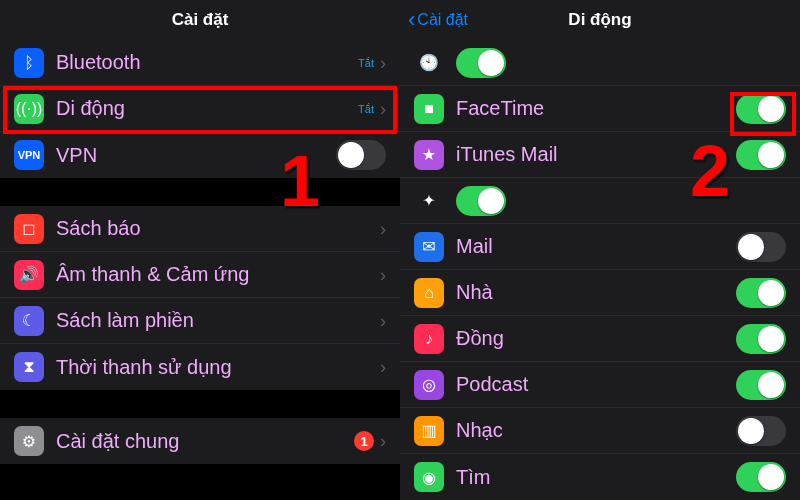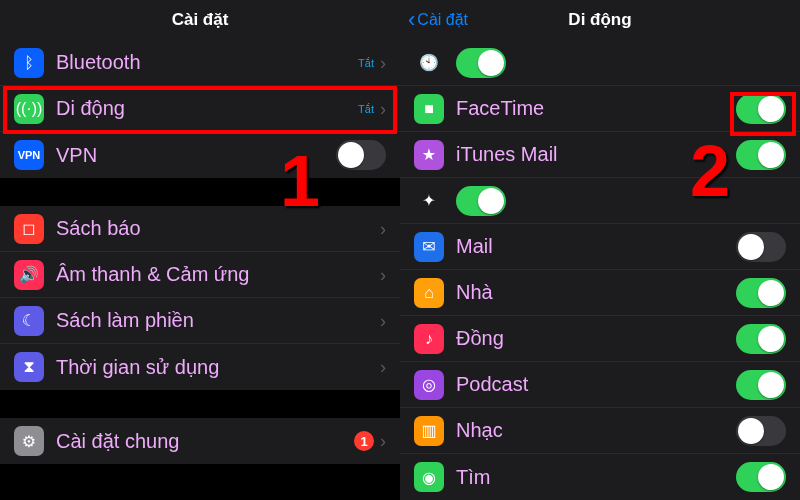--- a/index.html
+++ b/index.html
@@ -144,21 +144,21 @@
       <div class="icon" style="background:#5e5ce6">
           <span class="ic">☾</span>
         </div>
       <div class="label">Sách làm phiền</div>
       <div class="chev">›</div>
     </div>
     <div class="row">
       <div class="icon" style="background:#5e5ce6">
           <span class="ic">⧗</span>
         </div>
-      <div class="label">Thời gian sử dụng</div>
+      <div class="label">Thời thanh sử dụng</div>
       <div class="chev">›</div>
     </div>
   </div>
 
   <div class="gap"></div>
 
   <div class="group">
     <div class="row">
       <div class="icon" style="background:#8e8e93">
           <span class="ic">⚙</span>

